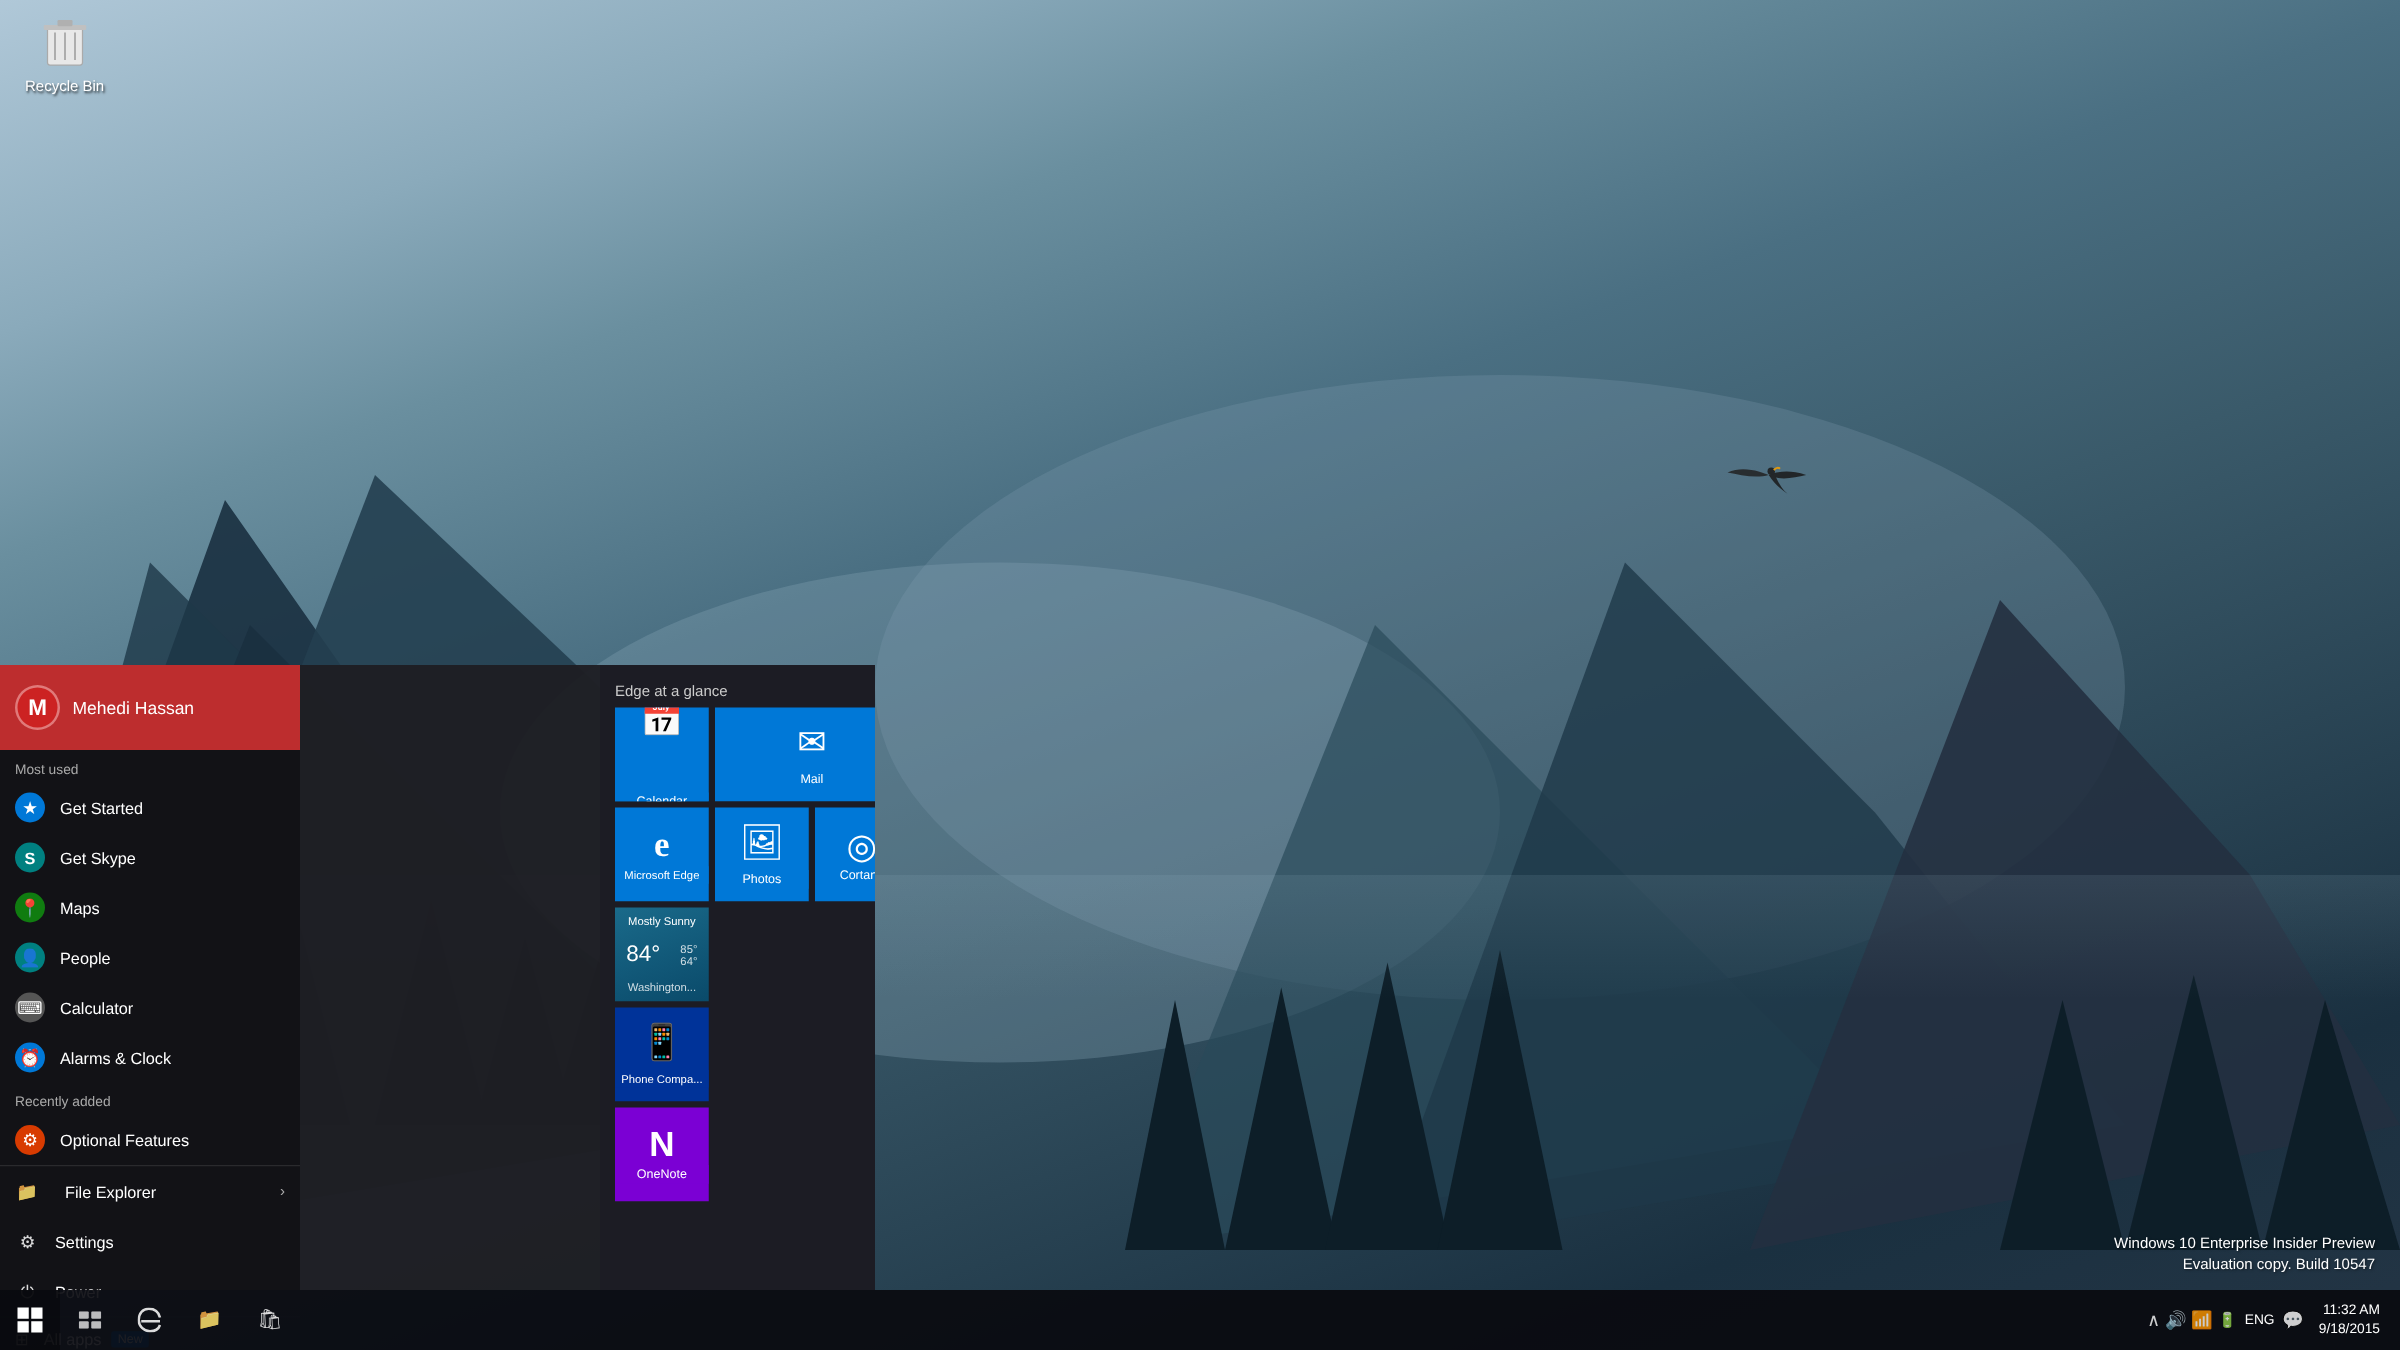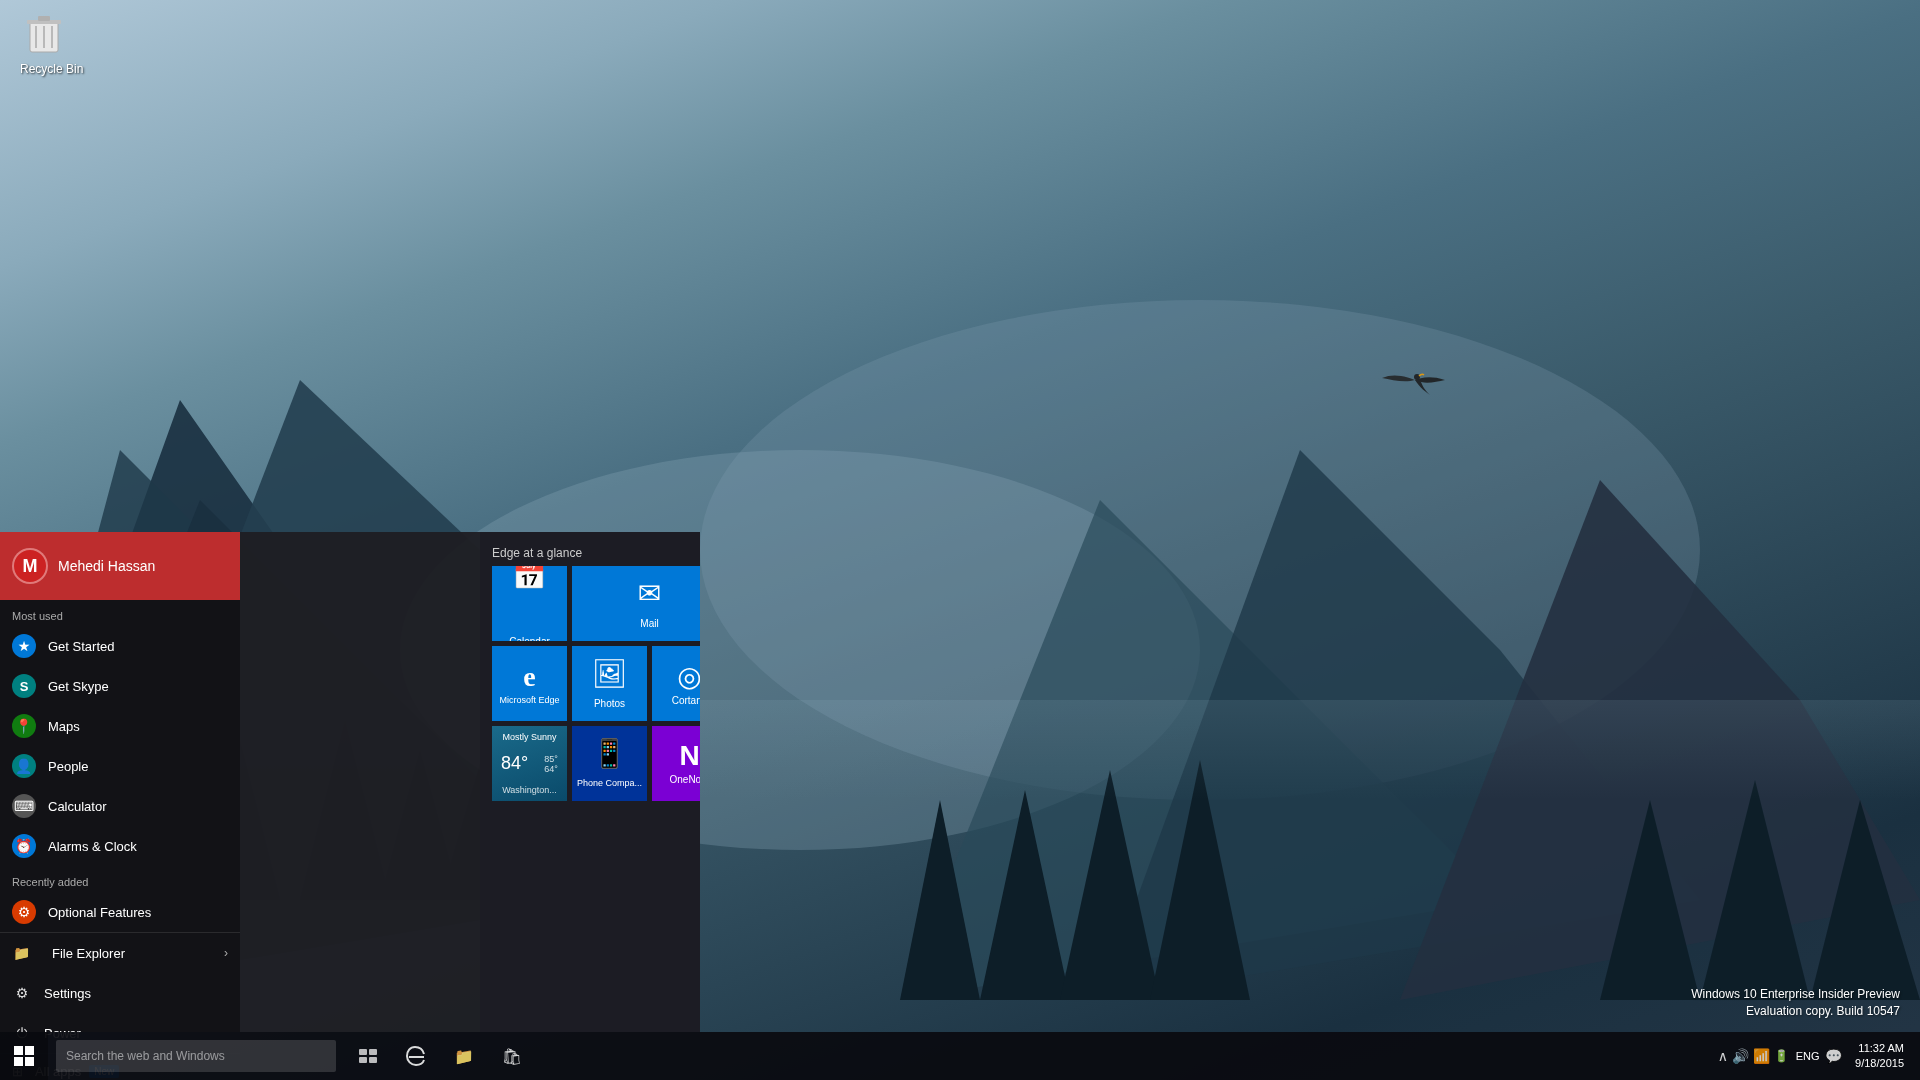--- a/index.html
+++ b/index.html
@@ -22,21 +22,21 @@
     }
 
     
     #recycle-bin {
       position: absolute;
       top: 10px;
       left: 20px;
       z-index: 5;
       display: flex;
       flex-direction: column;
-      align-items: flex-start;
+      align-items: center;
       cursor: pointer;
       color: white;
       text-shadow: 1px 1px 2px rgba(0,0,0,0.8);
     }
     #recycle-bin .icon-img {
       width: 48px;
       height: 48px;
       display: flex;
       align-items: center;
       justify-content: center;
@@ -592,21 +592,21 @@
             <div class="tile tile-blue" style="width:75px;height:75px;border-radius:0;display:flex;flex-direction:column;align-items:center;justify-content:center;">
               <div class="tile-icon">🖼</div>
               <div class="tile-label" style="font-size:10px;padding:2px;">Photos</div>
             </div>
             <div class="tile tile-blue" style="width:75px;height:75px;border-radius:0;display:flex;flex-direction:column;align-items:center;justify-content:center;">
               <div style="font-size:28px;color:white;">◎</div>
               <div class="tile-label" style="font-size:10px;padding:2px;">Cortana</div>
             </div>
           </div>
 
-          <div class="group-tiles" style="gap:5px;margin-bottom:13px;">
+          <div class="group-tiles" style="gap:5px;margin-bottom:13px;flex-direction:column;">
             <div class="tile tile-weather" style="width:75px;height:75px;border-radius:0;padding:6px;">
               <div class="weather-condition" style="font-size:9px;">Mostly Sunny</div>
               <div style="display:flex;align-items:center;gap:16px;">
                 <div class="weather-temp" style="font-size:18px;">84°</div>
                 <div style="display:flex;flex-direction:column;">
                   <span class="weather-temp-hi-lo">85°</span>
                   <span class="weather-temp-hi-lo">64°</span>
                 </div>
               </div>
               <div class="weather-city" style="font-size:9px;">Washington...</div>
@@ -629,21 +629,20 @@
 
 <div id="taskbar">
   <div id="start-button">
     <div class="win-logo">
       <div class="win-logo-quad"></div>
       <div class="win-logo-quad"></div>
       <div class="win-logo-quad"></div>
       <div class="win-logo-quad"></div>
     </div>
   </div>
-  <input id="search-bar" type="text" placeholder="Search the web and Windows" style="">
 
   <div class="taskbar-icon">
     <svg width="18" height="14" viewBox="0 0 18 14" fill="white" opacity="0.85">
       <rect x="0" y="0" width="8" height="6" rx="1"></rect>
       <rect x="10" y="0" width="8" height="6" rx="1"></rect>
       <rect x="0" y="8" width="8" height="6" rx="1"></rect>
       <rect x="10" y="8" width="8" height="6" rx="1"></rect>
     </svg>
   </div>
   <div class="taskbar-icon">

